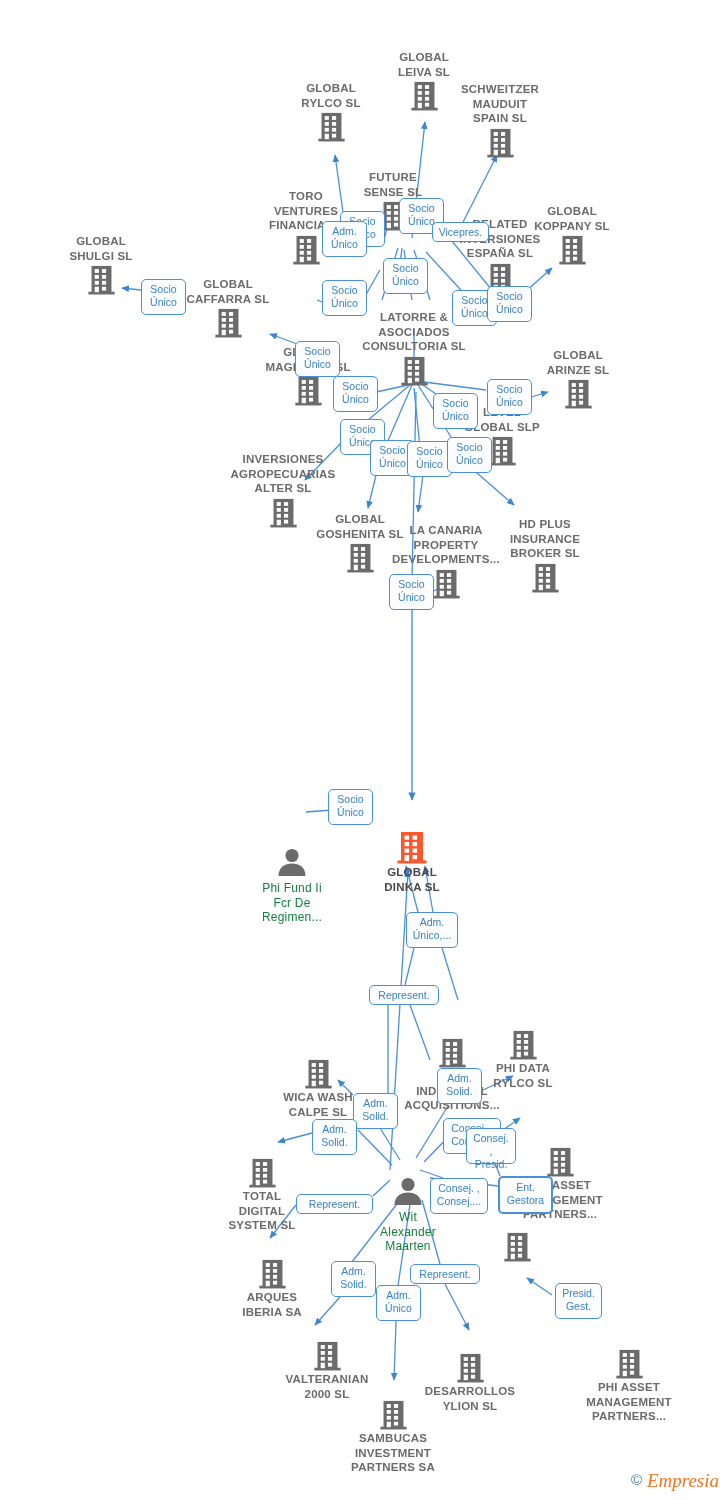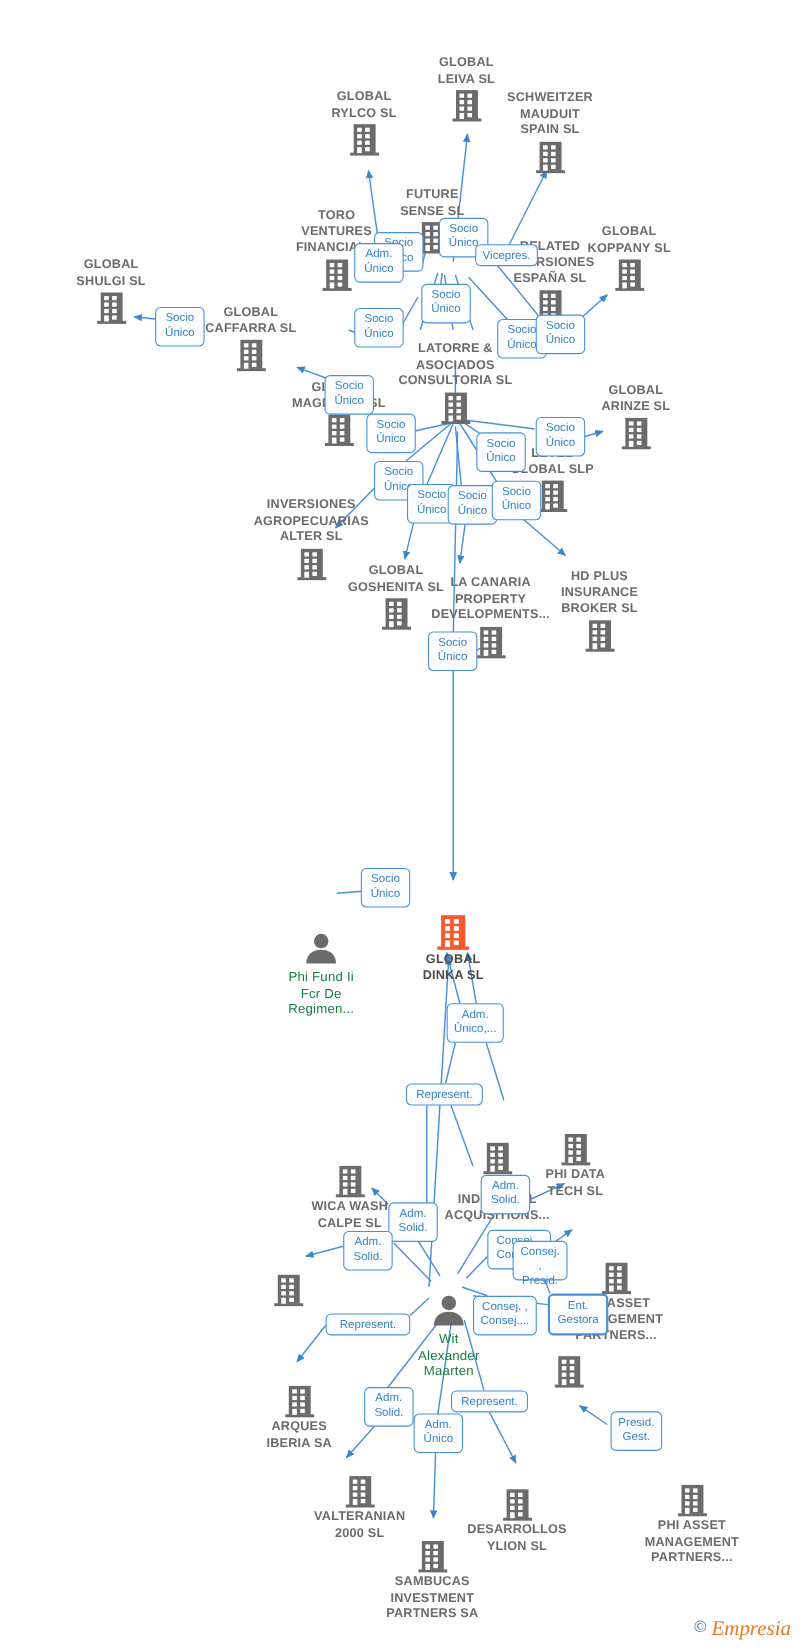--- a/index.html
+++ b/index.html
@@ -525,21 +525,21 @@
             <rect x="8.5" y="5.5" width="4.6" height="4.2" fill="#ffffff"></rect>
             <rect x="16.5" y="5.5" width="4.6" height="4.2" fill="#ffffff"></rect>
             <rect x="8.5" y="12" width="4.6" height="4.2" fill="#ffffff"></rect>
             <rect x="16.5" y="12" width="4.6" height="4.2" fill="#ffffff"></rect>
             <rect x="8.5" y="18.5" width="4.6" height="4.2" fill="#ffffff"></rect>
             <rect x="16.5" y="18.5" width="4.6" height="4.2" fill="#ffffff"></rect>
             <rect x="8.5" y="25" width="4.6" height="6" fill="#ffffff"></rect>
             <rect x="16.5" y="25" width="4.6" height="4.2" fill="#ffffff"></rect>
           </svg></span>
         <span class="caption">PHI DATA
-TECH  SL</span>
+RYLCO  SL</span>
       </div>
       <div class="node cap-below" style="left: 318px; top: 1058px;">
         <span class="glyph"><svg width="29" height="31" viewBox="0 0 32 34">
             <rect x="5" y="2" width="22" height="29" fill="#6b6b6b"></rect>
             <rect x="1.5" y="30.5" width="29" height="3" fill="#6b6b6b"></rect>
             <rect x="8.5" y="5.5" width="4.6" height="4.2" fill="#ffffff"></rect>
             <rect x="16.5" y="5.5" width="4.6" height="4.2" fill="#ffffff"></rect>
             <rect x="8.5" y="12" width="4.6" height="4.2" fill="#ffffff"></rect>
             <rect x="16.5" y="12" width="4.6" height="4.2" fill="#ffffff"></rect>
             <rect x="8.5" y="18.5" width="4.6" height="4.2" fill="#ffffff"></rect>
@@ -556,20 +556,23 @@
             <rect x="1.5" y="30.5" width="29" height="3" fill="#6b6b6b"></rect>
             <rect x="8.5" y="5.5" width="4.6" height="4.2" fill="#ffffff"></rect>
             <rect x="16.5" y="5.5" width="4.6" height="4.2" fill="#ffffff"></rect>
             <rect x="8.5" y="12" width="4.6" height="4.2" fill="#ffffff"></rect>
             <rect x="16.5" y="12" width="4.6" height="4.2" fill="#ffffff"></rect>
             <rect x="8.5" y="18.5" width="4.6" height="4.2" fill="#ffffff"></rect>
             <rect x="16.5" y="18.5" width="4.6" height="4.2" fill="#ffffff"></rect>
             <rect x="8.5" y="25" width="4.6" height="6" fill="#ffffff"></rect>
             <rect x="16.5" y="25" width="4.6" height="4.2" fill="#ffffff"></rect>
           </svg></span>
+        <span class="caption">TOTAL
+DIGITAL
+SYSTEM SL</span>
       </div>
       <div class="node cap-below" style="left: 560px; top: 1146px;">
         <span class="glyph"><svg width="29" height="31" viewBox="0 0 32 34">
             <rect x="5" y="2" width="22" height="29" fill="#6b6b6b"></rect>
             <rect x="1.5" y="30.5" width="29" height="3" fill="#6b6b6b"></rect>
             <rect x="8.5" y="5.5" width="4.6" height="4.2" fill="#ffffff"></rect>
             <rect x="16.5" y="5.5" width="4.6" height="4.2" fill="#ffffff"></rect>
             <rect x="8.5" y="12" width="4.6" height="4.2" fill="#ffffff"></rect>
             <rect x="16.5" y="12" width="4.6" height="4.2" fill="#ffffff"></rect>
             <rect x="8.5" y="18.5" width="4.6" height="4.2" fill="#ffffff"></rect>

